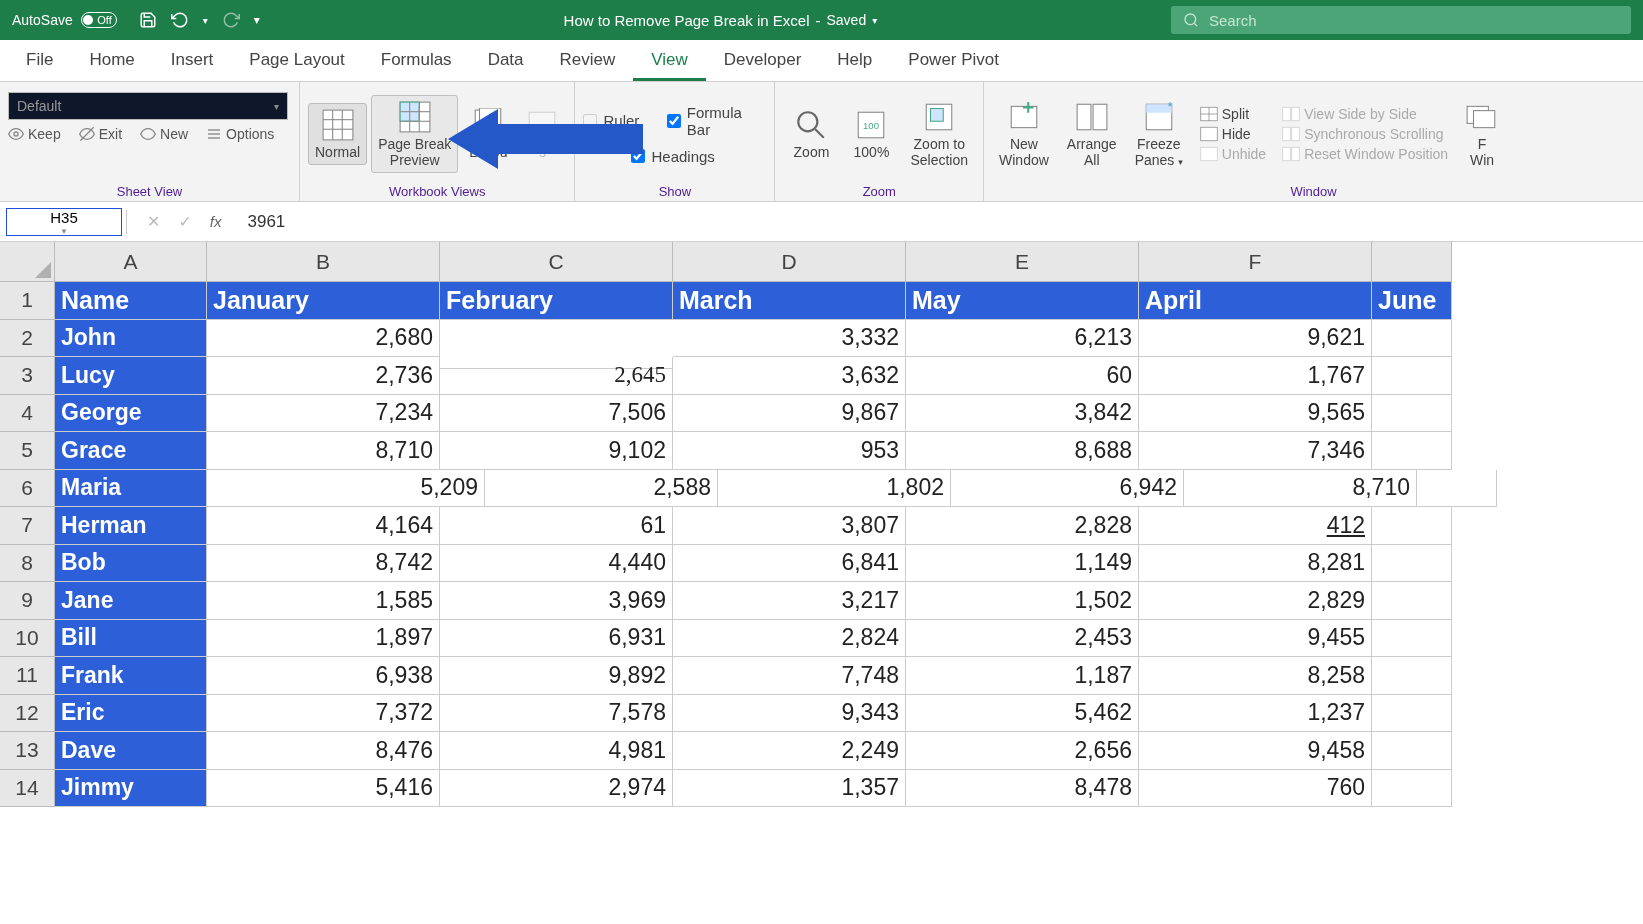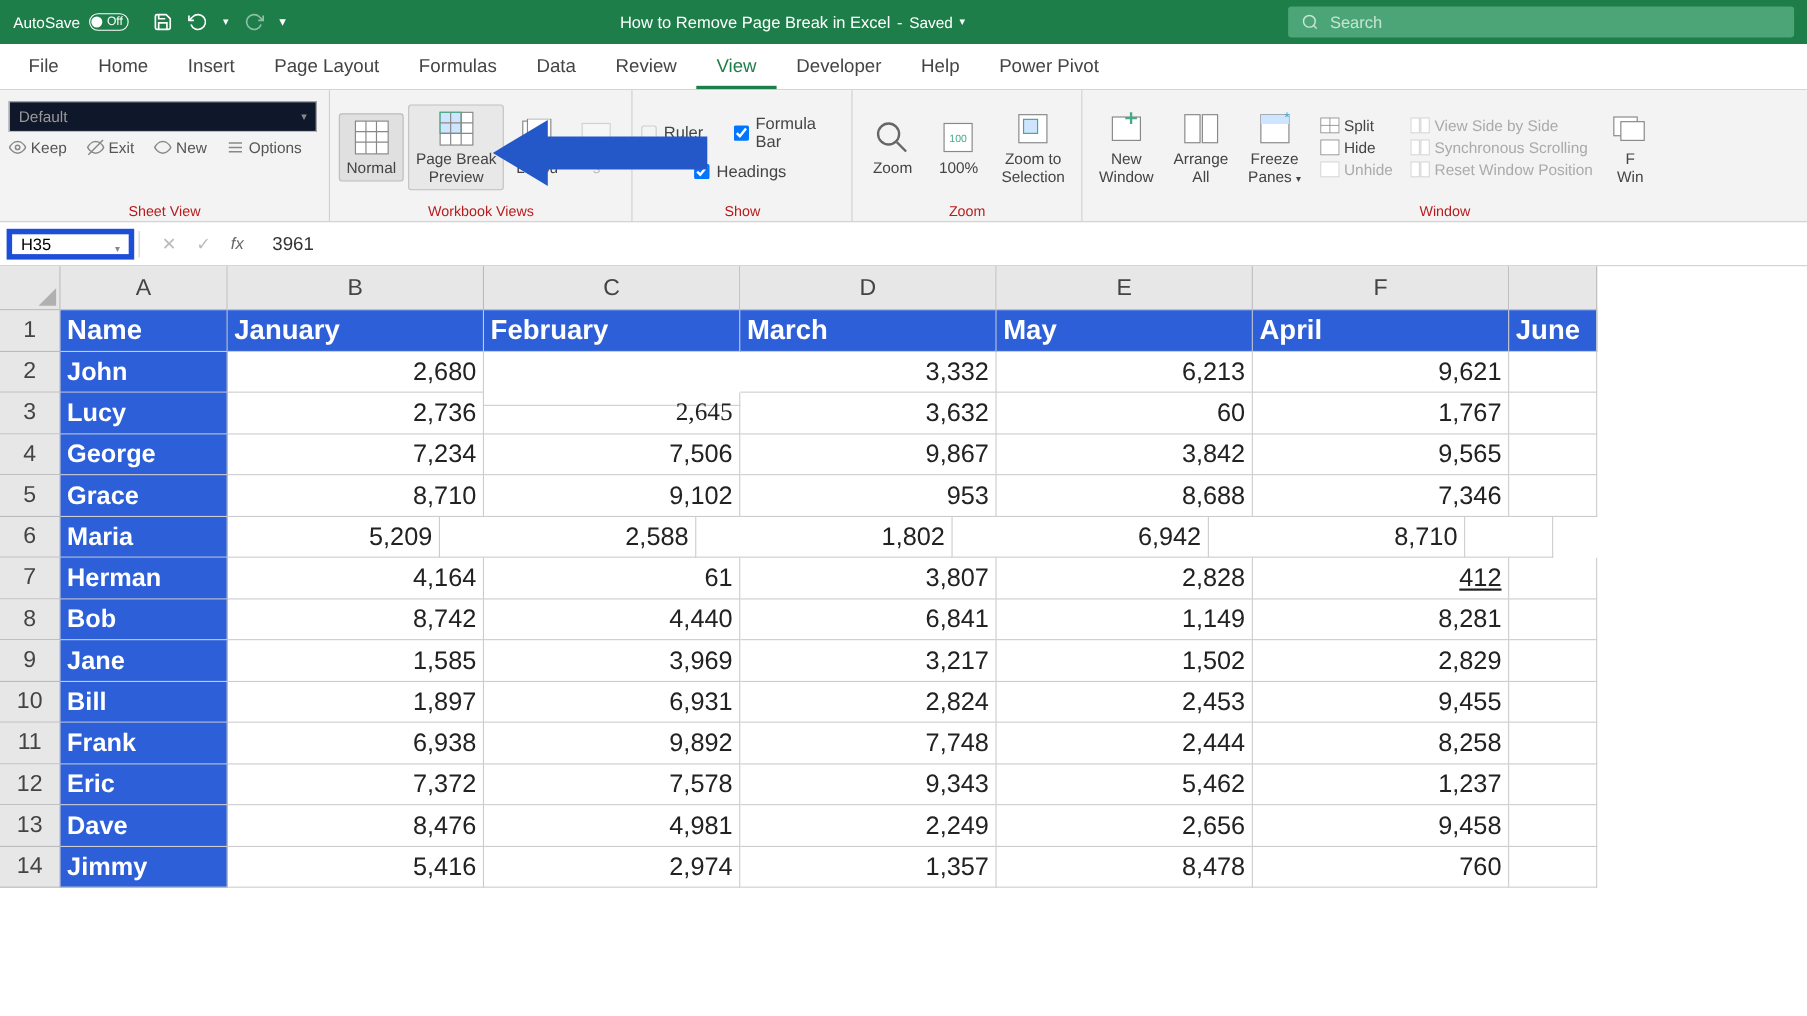--- a/index.html
+++ b/index.html
@@ -16,21 +16,21 @@
 .saved-status { font-size: 14px; }
 .searchbox { background: #4ca576; height: 28px; width: 460px; margin-right: 12px; border-radius: 3px; display: flex; align-items: center; padding: 0 12px; gap: 10px; color: #c5e6d3; font-size: 15px; }
 
 .tabs { background: #fff; height: 42px; display: flex; align-items: flex-end; padding: 0 8px; border-bottom: 1px solid #d0d0d0; }
 .tab { padding: 8px 18px; font-size: 17px; color: #444; cursor: pointer; border-bottom: 3px solid transparent; }
 .tab.active { border-bottom-color: #1e7e4a; color: #1e7e4a; font-weight: 500; }
 
 .ribbon { background: #f3f3f3; height: 120px; display: flex; border-bottom: 1px solid #d0d0d0; position: relative; }
 .ribbon-group { display: flex; flex-direction: column; border-right: 1px solid #d0d0d0; padding: 4px 8px 2px 8px; }
 .group-content { flex: 1; display: flex; align-items: center; gap: 4px; }
-.group-label { text-align: center; font-size: 13px; color: #b91c1c; padding-top: 2px; }
+.group-label { text-align: center; font-size: 13px; color: #4c1d95; padding-top: 2px; }
 
 .sheetview-group .group-content { flex-direction: column; align-items: stretch; gap: 6px; padding-top: 6px; }
 .default-select { width: 280px; height: 28px; border: 1px solid #bbb; background: #0f172a; padding: 0 8px; font-size: 14px; color: #999; display: flex; align-items: center; justify-content: space-between; }
 .sheetview-btns { display: flex; gap: 18px; }
 .sv-btn { display: flex; align-items: center; gap: 4px; font-size: 14px; color: #555; }
 .sv-icon { width: 16px; height: 16px; }
 
 .big-btn { display: flex; flex-direction: column; align-items: center; padding: 4px 6px; font-size: 14px; color: #444; cursor: pointer; border: 1px solid transparent; border-radius: 3px; min-width: 56px; }
 .big-btn.active { background: #e0e0e0; border-color: #bbb; align-items: center; }
 .big-btn.hover { background: #e8e8e8; border-color: #c0c0c0; }
@@ -41,21 +41,21 @@
 .show-row { display: flex; gap: 28px; }
 .chk { display: flex; align-items: center; gap: 6px; }
 .chk input { width: 14px; height: 14px; }
 
 .window-col { display: flex; flex-direction: column; gap: 4px; font-size: 14px; color: #444; }
 .small-row { display: flex; align-items: center; gap: 4px; white-space: nowrap; }
 .small-icon { width: 18px; height: 16px; }
 .disabled { color: #aaa; }
 
 .formulabar { height: 40px; display: flex; align-items: center; border-bottom: 1px solid #d0d0d0; background: #fff; }
-.namebox { width: 116px; height: 28px; border: 5px solid #1d4ed8; padding: 0 8px; font-size: 15px; display: flex; align-items: flex-end; justify-content: space-between; margin-left: 6px; }
+.namebox { width: 116px; height: 28px; border: 1px solid #1d4ed8; padding: 0 8px; font-size: 15px; display: flex; align-items: center; justify-content: space-between; margin-left: 6px; flex-direction: column; }
 .fb-buttons { display: flex; gap: 18px; padding: 0 16px; color: #bbb; align-items: center; }
 .fx { font-style: italic; color: #666; font-size: 15px; }
 .fb-input { flex: 1; padding: 0 10px; font-size: 17px; color: #333; }
 
 .grid-area { position: relative; }
 .corner { position: absolute; left: 0; top: 0; width: 55px; height: 40px; background: #e7e7e7; border-right: 1px solid #bbb; border-bottom: 1px solid #bbb; }
 .corner::after { content: ""; position: absolute; right: 3px; bottom: 3px; width: 0; height: 0; border-style: solid; border-width: 0 0 16px 16px; border-color: transparent transparent #b0b0b0 transparent; }
 
 .col-headers { display: flex; margin-left: 55px; height: 40px; }
 .col-h { background: #e7e7e7; border-right: 1px solid #bbb; border-bottom: 1px solid #bbb; display: flex; align-items: center; justify-content: center; font-size: 21px; color: #444; }
@@ -438,21 +438,21 @@
         <div class="cell num-cell" style="width: 233px;">8,710</div>
         <div class="cell num-cell" style="width: 233px;">9,102</div>
         <div class="cell num-cell" style="width: 233px;">953</div>
         <div class="cell num-cell" style="width: 233px;">8,688</div>
         <div class="cell num-cell" style="width: 233px;">7,346</div>
         <div class="cell num-cell" style="width: 80px;"></div>
       </div>
       <div class="grid-row">
         <div class="row-h">6</div>
         <div class="cell name-cell" style="width: 152px;">Maria</div>
-        <div class="cell num-cell" style="width: 193px;">5,209</div>
+        <div class="cell num-cell" style="width: 278px;">5,209</div>
         <div class="cell num-cell" style="width: 233px;">2,588</div>
         <div class="cell num-cell" style="width: 233px;">1,802</div>
         <div class="cell num-cell" style="width: 233px;">6,942</div>
         <div class="cell num-cell" style="width: 233px;">8,710</div>
         <div class="cell num-cell" style="width: 80px;"></div>
       </div>
       <div class="grid-row">
         <div class="row-h">7</div>
         <div class="cell name-cell" style="width: 152px;">Herman</div>
         <div class="cell num-cell" style="width: 233px;">4,164</div>
@@ -491,21 +491,21 @@
         <div class="cell num-cell" style="width: 233px;">2,453</div>
         <div class="cell num-cell" style="width: 233px;">9,455</div>
         <div class="cell num-cell" style="width: 80px;"></div>
       </div>
       <div class="grid-row">
         <div class="row-h">11</div>
         <div class="cell name-cell" style="width: 152px;">Frank</div>
         <div class="cell num-cell" style="width: 233px;">6,938</div>
         <div class="cell num-cell" style="width: 233px;">9,892</div>
         <div class="cell num-cell" style="width: 233px;">7,748</div>
-        <div class="cell num-cell" style="width: 233px;">2,444</div>
+        <div class="cell num-cell" style="width: 233px;">1,187</div>
         <div class="cell num-cell" style="width: 233px;">8,258</div>
         <div class="cell num-cell" style="width: 80px;"></div>
       </div>
       <div class="grid-row">
         <div class="row-h">12</div>
         <div class="cell name-cell" style="width: 152px;">Eric</div>
         <div class="cell num-cell" style="width: 233px;">7,372</div>
         <div class="cell num-cell" style="width: 233px;">7,578</div>
         <div class="cell num-cell" style="width: 233px;">9,343</div>
         <div class="cell num-cell" style="width: 233px;">5,462</div>

